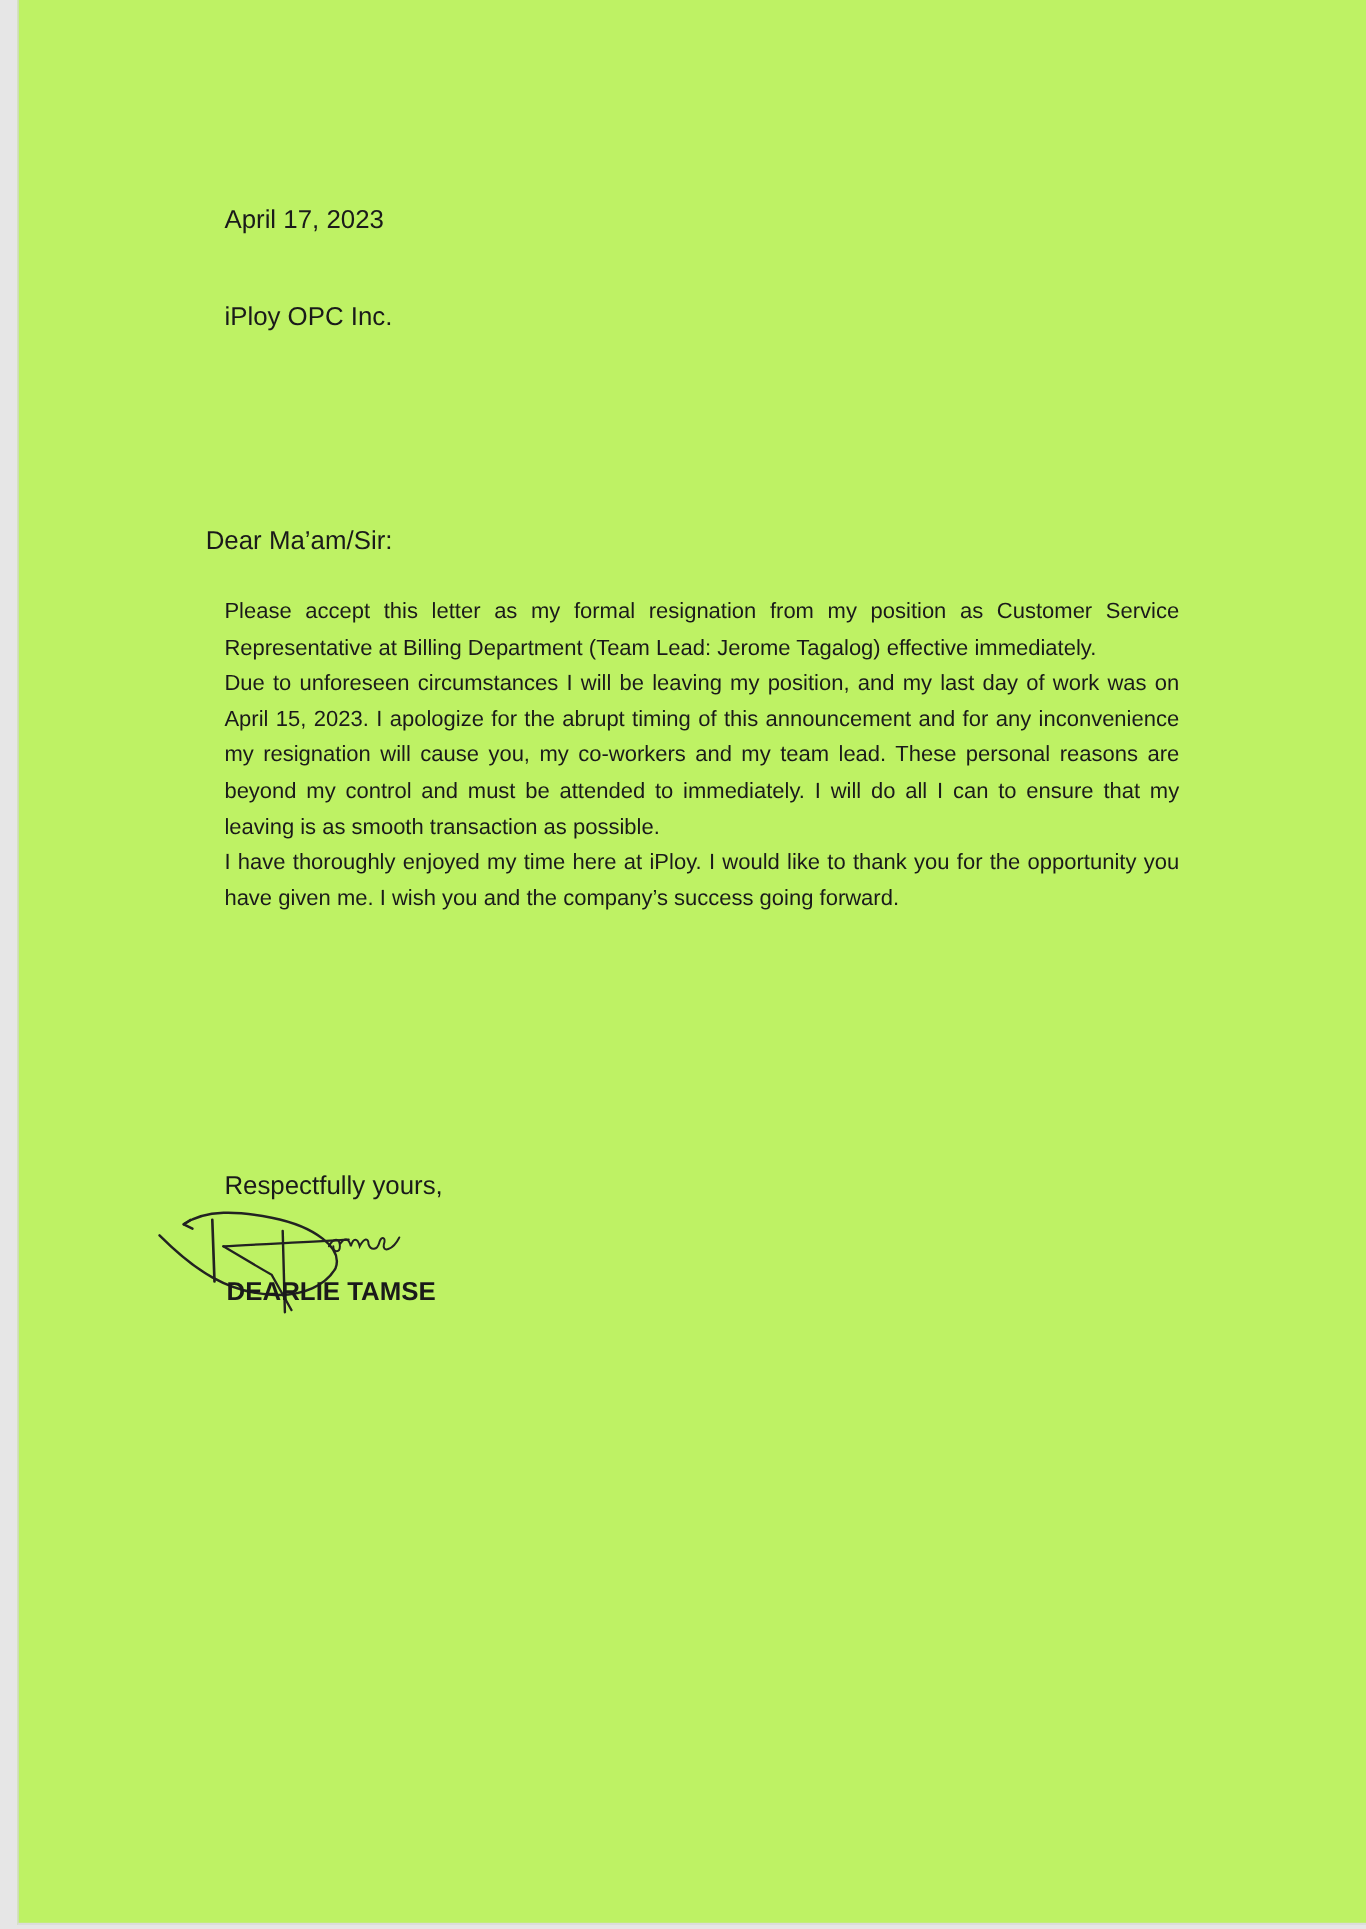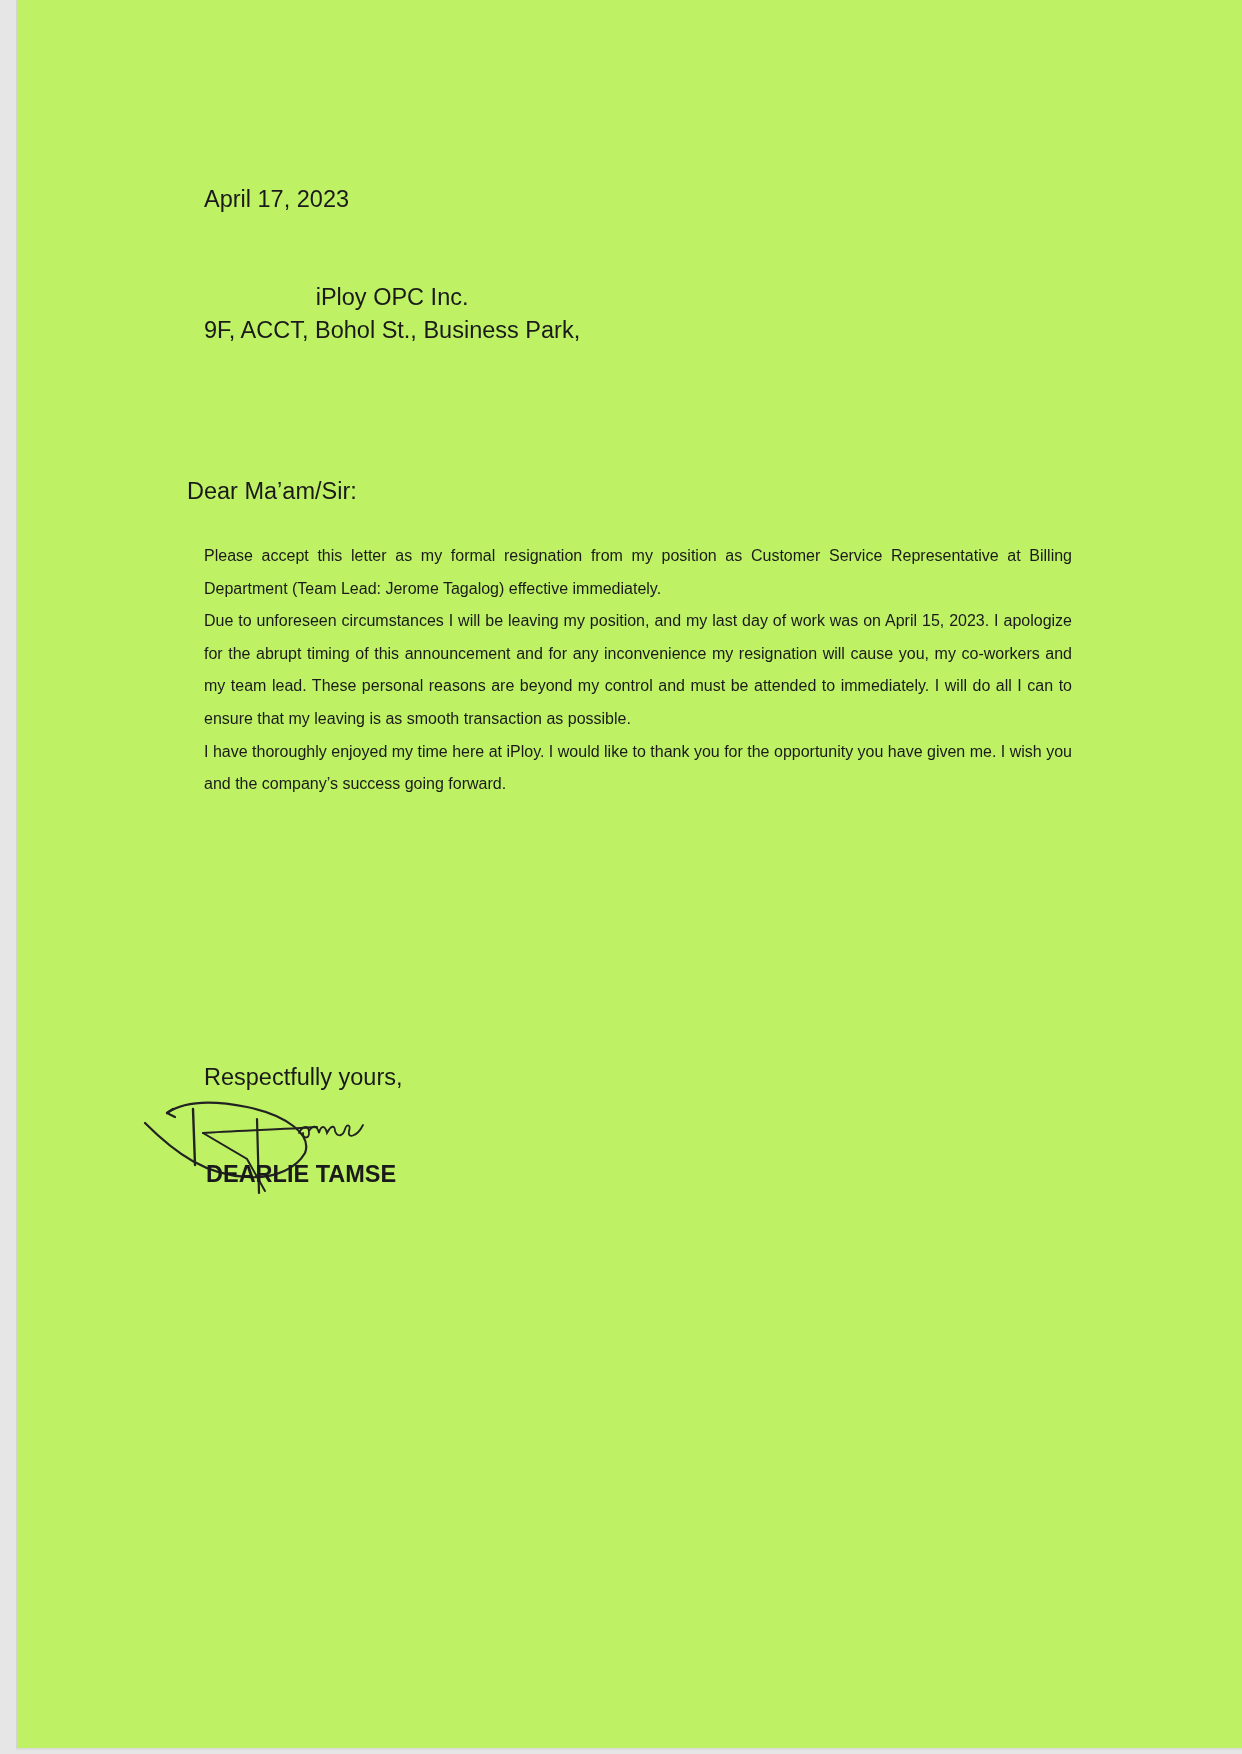--- a/index.html
+++ b/index.html
@@ -29,30 +29,30 @@
     .text {
       position: absolute;
       font-family: "Liberation Sans", sans-serif;
       font-size: 23.5px;
       color: #1a1a1a;
       line-height: 32.6px;
       white-space: nowrap;
       margin: 0;
     }
     .date { left: 187px; top: 183px; }
-    .recipient { left: 187px; top: 281px; text-align: center; }
+    .recipient { left: 187px; top: 271px; }
     .recipient div { white-space: nowrap; }
     .salutation { left: 170px; top: 475px; }
     .body-block {
       position: absolute;
       left: 187px;
       top: 540px;
       width: 868px;
       font-family: "Liberation Sans", sans-serif;
-      font-size: 16px;
+      font-size: 20px;
       color: #1a1a1a;
       line-height: 32.6px;
       text-align: justify;
       text-align-last: left;
     }
     .body-block p {
       margin: 0;
     }
     .closing { left: 187px; top: 1061px; }
     .signer-name { left: 189px; top: 1158px; font-weight: bold; }
@@ -67,21 +67,20 @@
   </style>
 </head>
 <body>
 
 <div class="page">
 
   <p class="text date">April 17, 2023</p>
 
   <div class="text recipient">
     <div>iPloy OPC Inc.</div>
-    <div>9F, ACCT, Bohol St., Business Park,</div>
   </div>
 
   <p class="text salutation">Dear Ma’am/Sir:</p>
 
   <div class="body-block">
     <p>Please accept this letter as my formal resignation from my position as Customer Service Representative at Billing Department (Team Lead: Jerome Tagalog) effective immediately.</p>
     <p>Due to unforeseen circumstances I will be leaving my position, and my last day of work was on April 15, 2023. I apologize for the abrupt timing of this announcement and for any inconvenience my resignation will cause you, my co-workers and my team lead. These personal reasons are beyond my control and must be attended to immediately. I will do all I can to ensure that my leaving is as smooth transaction as possible.</p>
     <p>I have thoroughly enjoyed my time here at iPloy. I would like to thank you for the opportunity you have given me. I wish you and the company’s success going forward.</p>
   </div>
 

